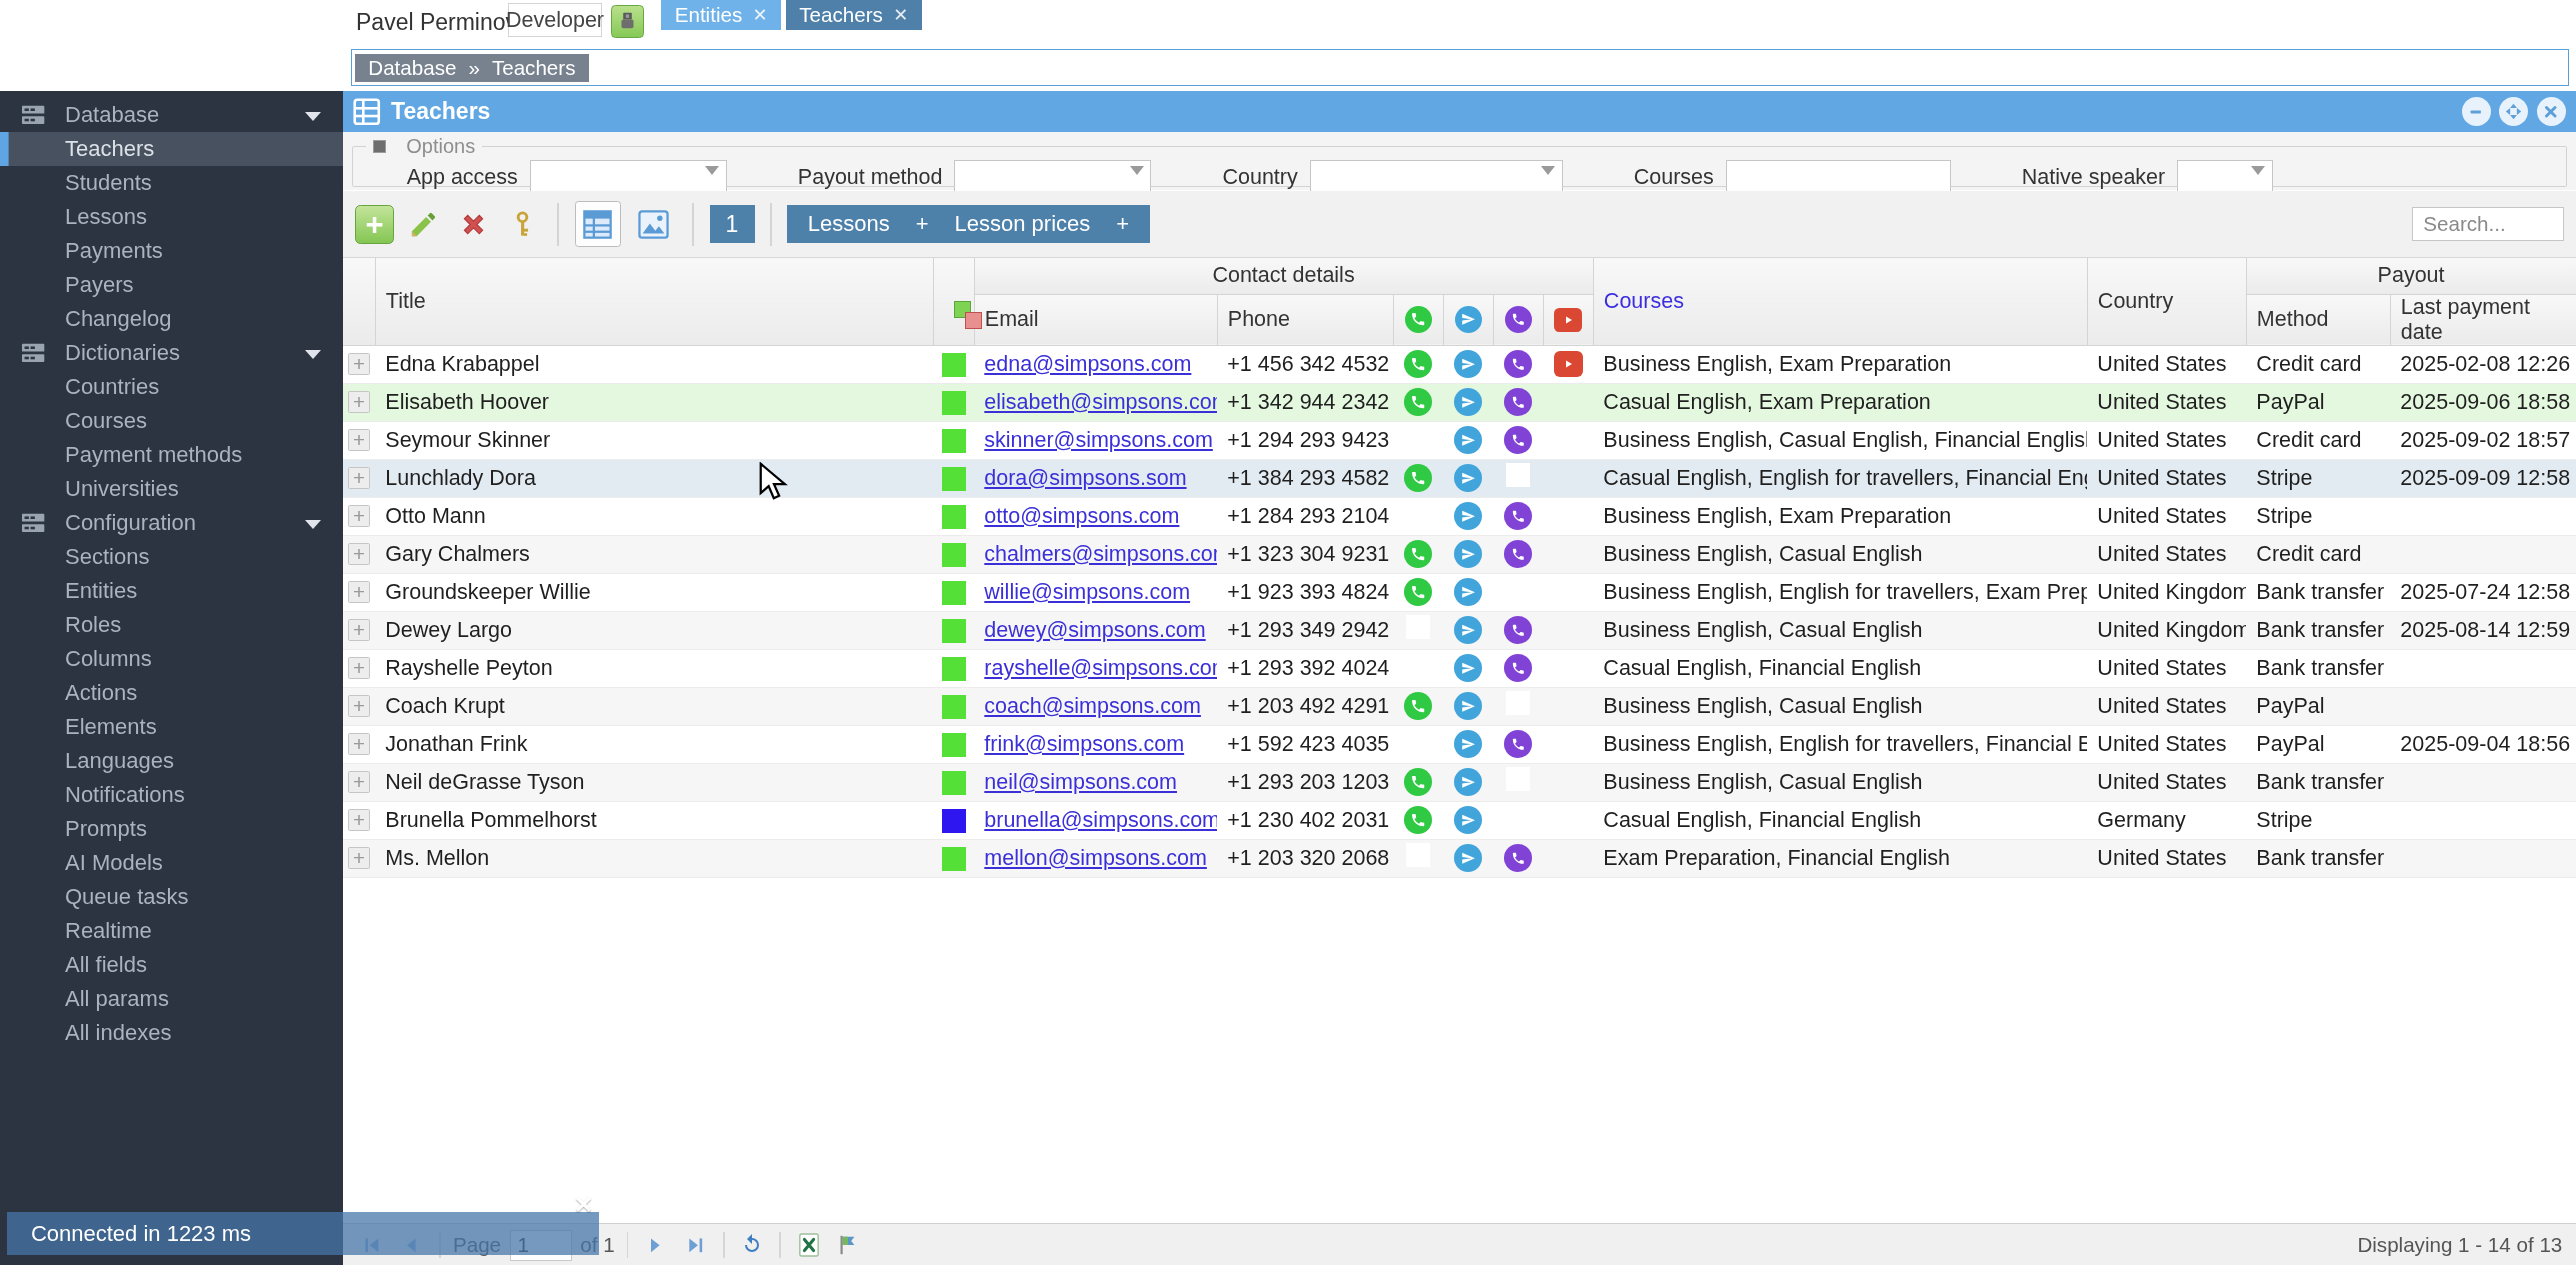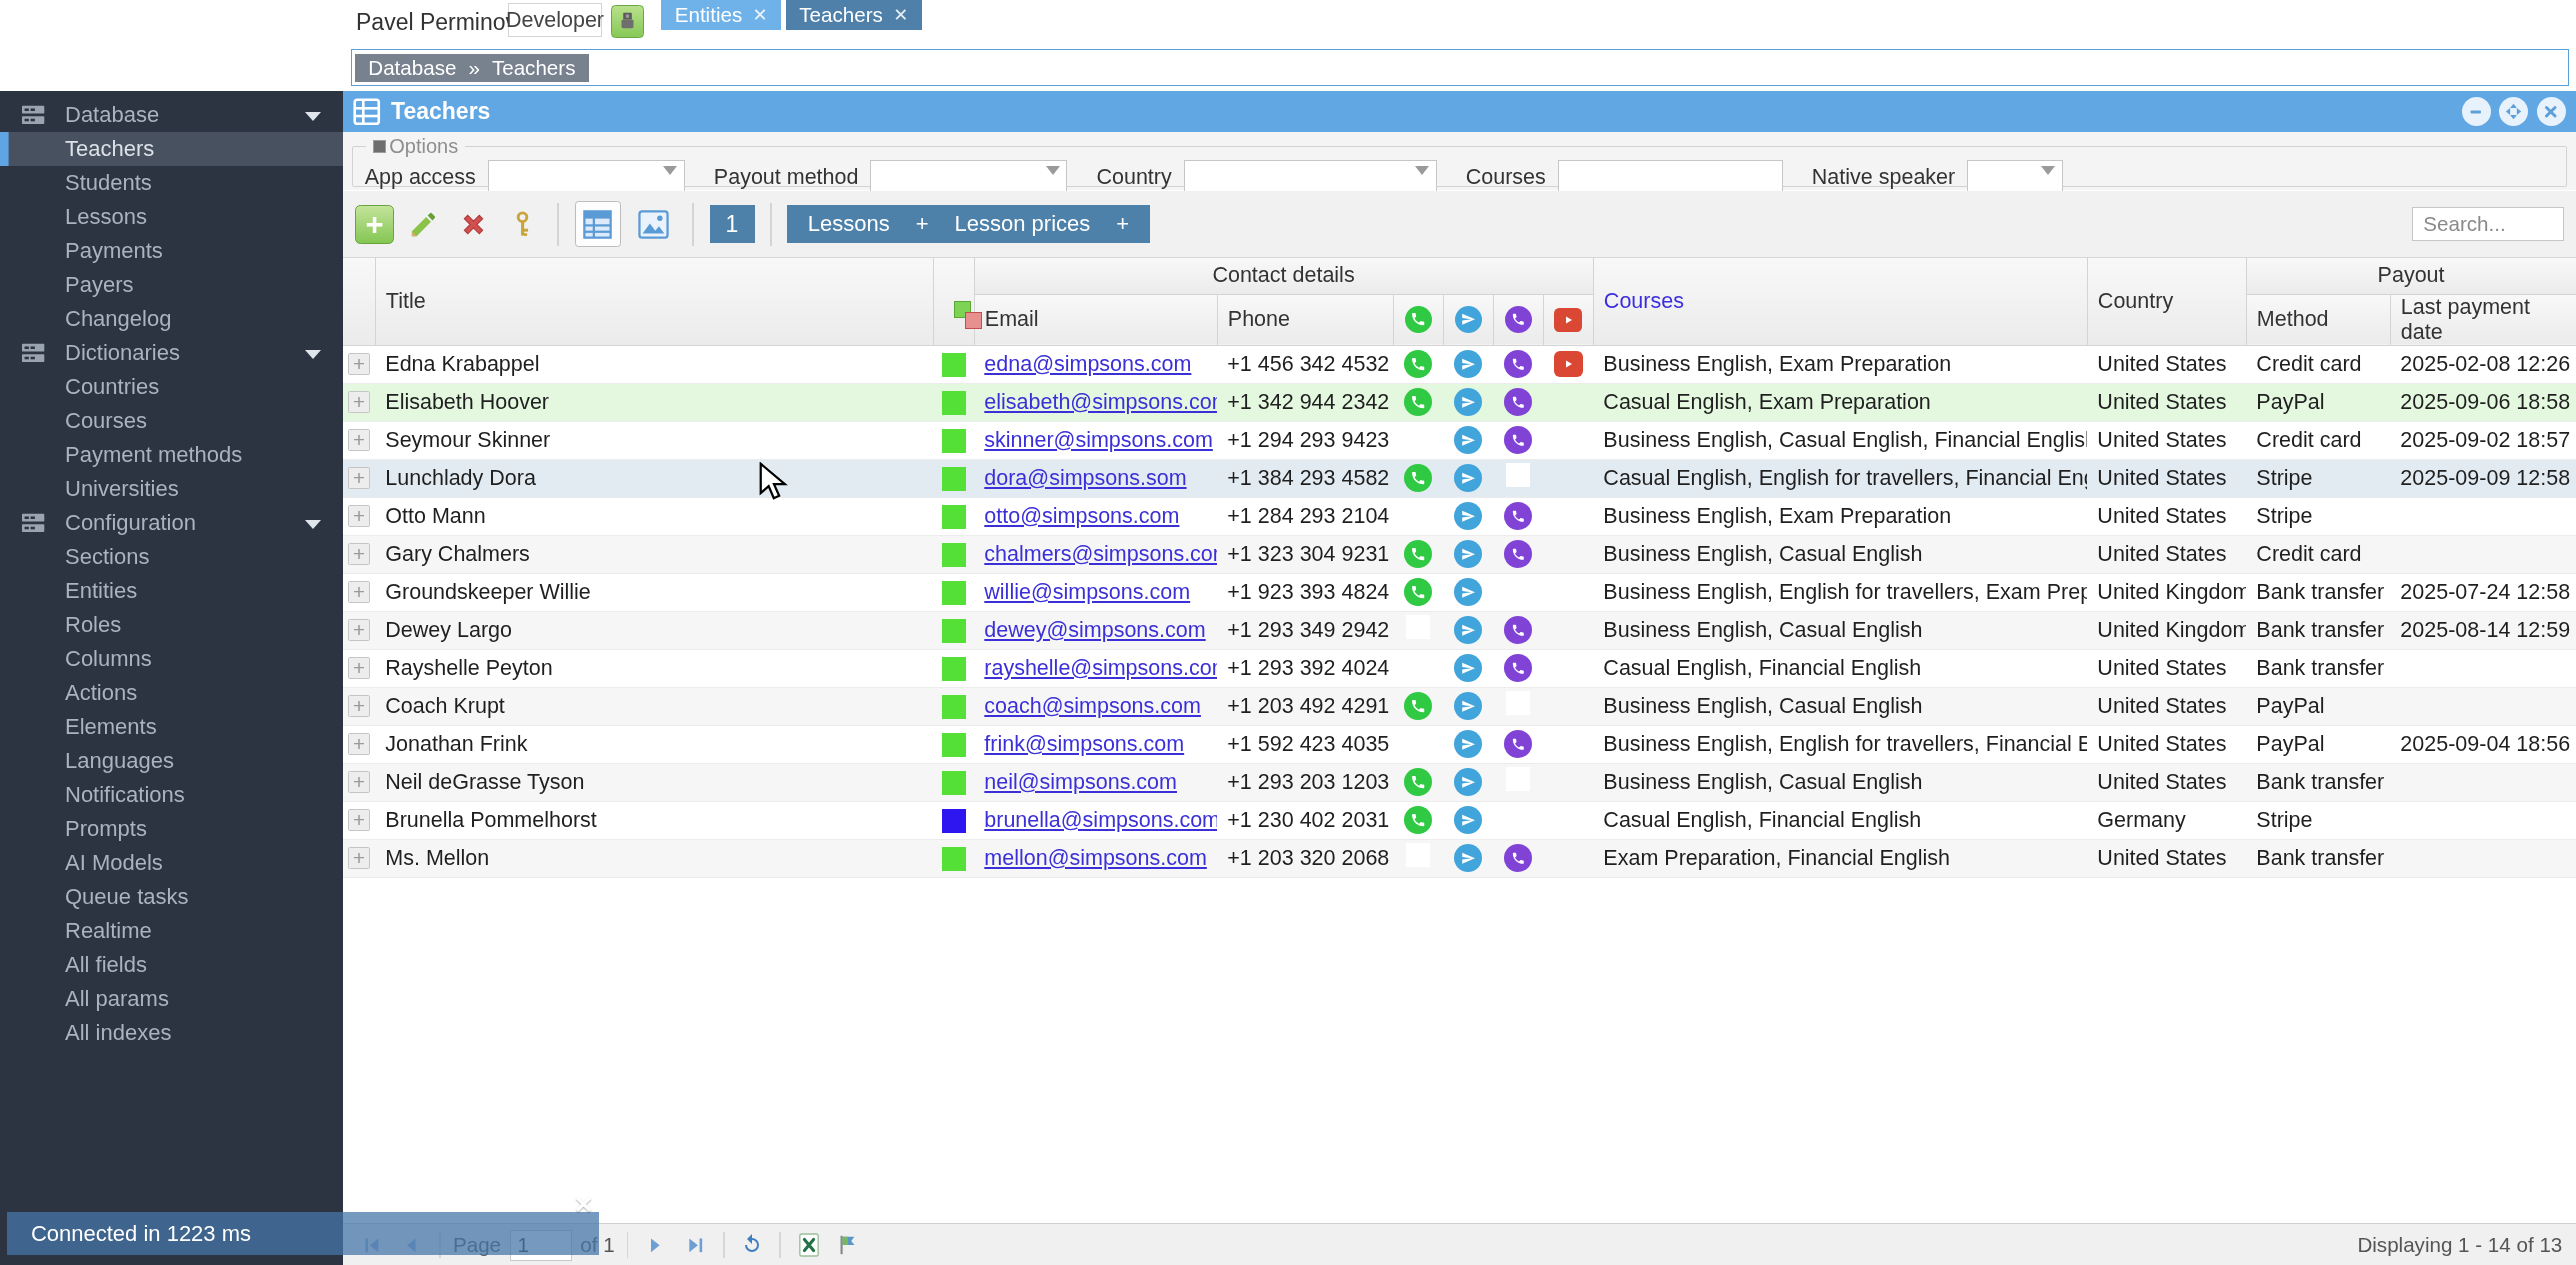--- a/index.html
+++ b/index.html
@@ -38,24 +38,24 @@
 
   
   .main { position:absolute; left:343px; top:91px; width:2233px; height:1175px; background:#fff; }
   .panel-header { position:absolute; left:0; top:0; width:100%; height:41px; background:#61a7e3; display:flex; align-items:center; padding:0 10.3px; }
   .panel-title { color:#fff; font-size:23px; font-weight:600; margin-left:10.3px; }
   .win-btns { margin-left:auto; display:flex; gap:8.6px; }
   .win-btn { width:29px; height:29px; border-radius:50%; background:#e7f2fc; display:flex; align-items:center; justify-content:center; border:none; }
 
   .options { position:absolute; left:0; top:41px; width:100%; height:58px; background:#f4f4f4; padding:3.4px 8.6px 0; }
   .options fieldset { border:1.7px solid #d2d2d2; border-radius:1.7px; height:52px; padding:0 5.2px; }
-  .options legend { margin-left:8.6px; padding:0 6.9px; font-size:20px; color:#8e8e8e; display:flex; align-items:center; gap:3px; }
+  .options legend { margin-left:8.6px; padding:0 6.9px; font-size:20px; color:#8e8e8e; display:flex; align-items:center; gap:20px; }
   .legend-sq { width:13px; height:13px; background:#6e6e6e; border:0.9px solid #9b9b9b; display:inline-block; }
   .filters { display:flex; align-items:center; gap:29px; padding:1.7px 6.9px 0; }
-  .filter { display:flex; align-items:center; gap:12px; }
+  .filter { display:flex; align-items:center; gap:12px;margin-left:42px; }
   .filter label { font-size:21.5px; color:#333; white-space:nowrap; }
   .control { position:relative; height:34px; background:#fff; border:1.7px solid #c6c6c6; display:inline-block; }
   .control .arrow { position:absolute; right:6.9px; top:5.2px; width:0; height:0; border-left:7.7px solid transparent; border-right:7.7px solid transparent; border-top:9.4px solid #9a9a9a; }
 
   .toolbar { position:absolute; left:0; top:100px; width:100%; height:67px; background:#f1f1f1; border-bottom:1.7px solid #d7d7d7; display:flex; align-items:center; padding:0 12px; gap:10.3px; }
   .tbtn { width:39px; height:39px; background:transparent; border:none; display:flex; align-items:center; justify-content:center; }
   .tbtn-add { border:1.7px solid #66a53b; border-radius:5.2px; background:linear-gradient(#c3e49a,#84c653); color:#fff; font-size:31px; font-weight:bold; line-height:1; }
   .tsep { width:1.7px; height:43px; background:#d4d4d4; margin:0 5.2px; }
   .tbtn-view { width:46px; height:46px; border-radius:3.4px; }
   .tbtn-view.pressed { border:1.7px solid #bcbcbc; background:#fdfdfd; }

